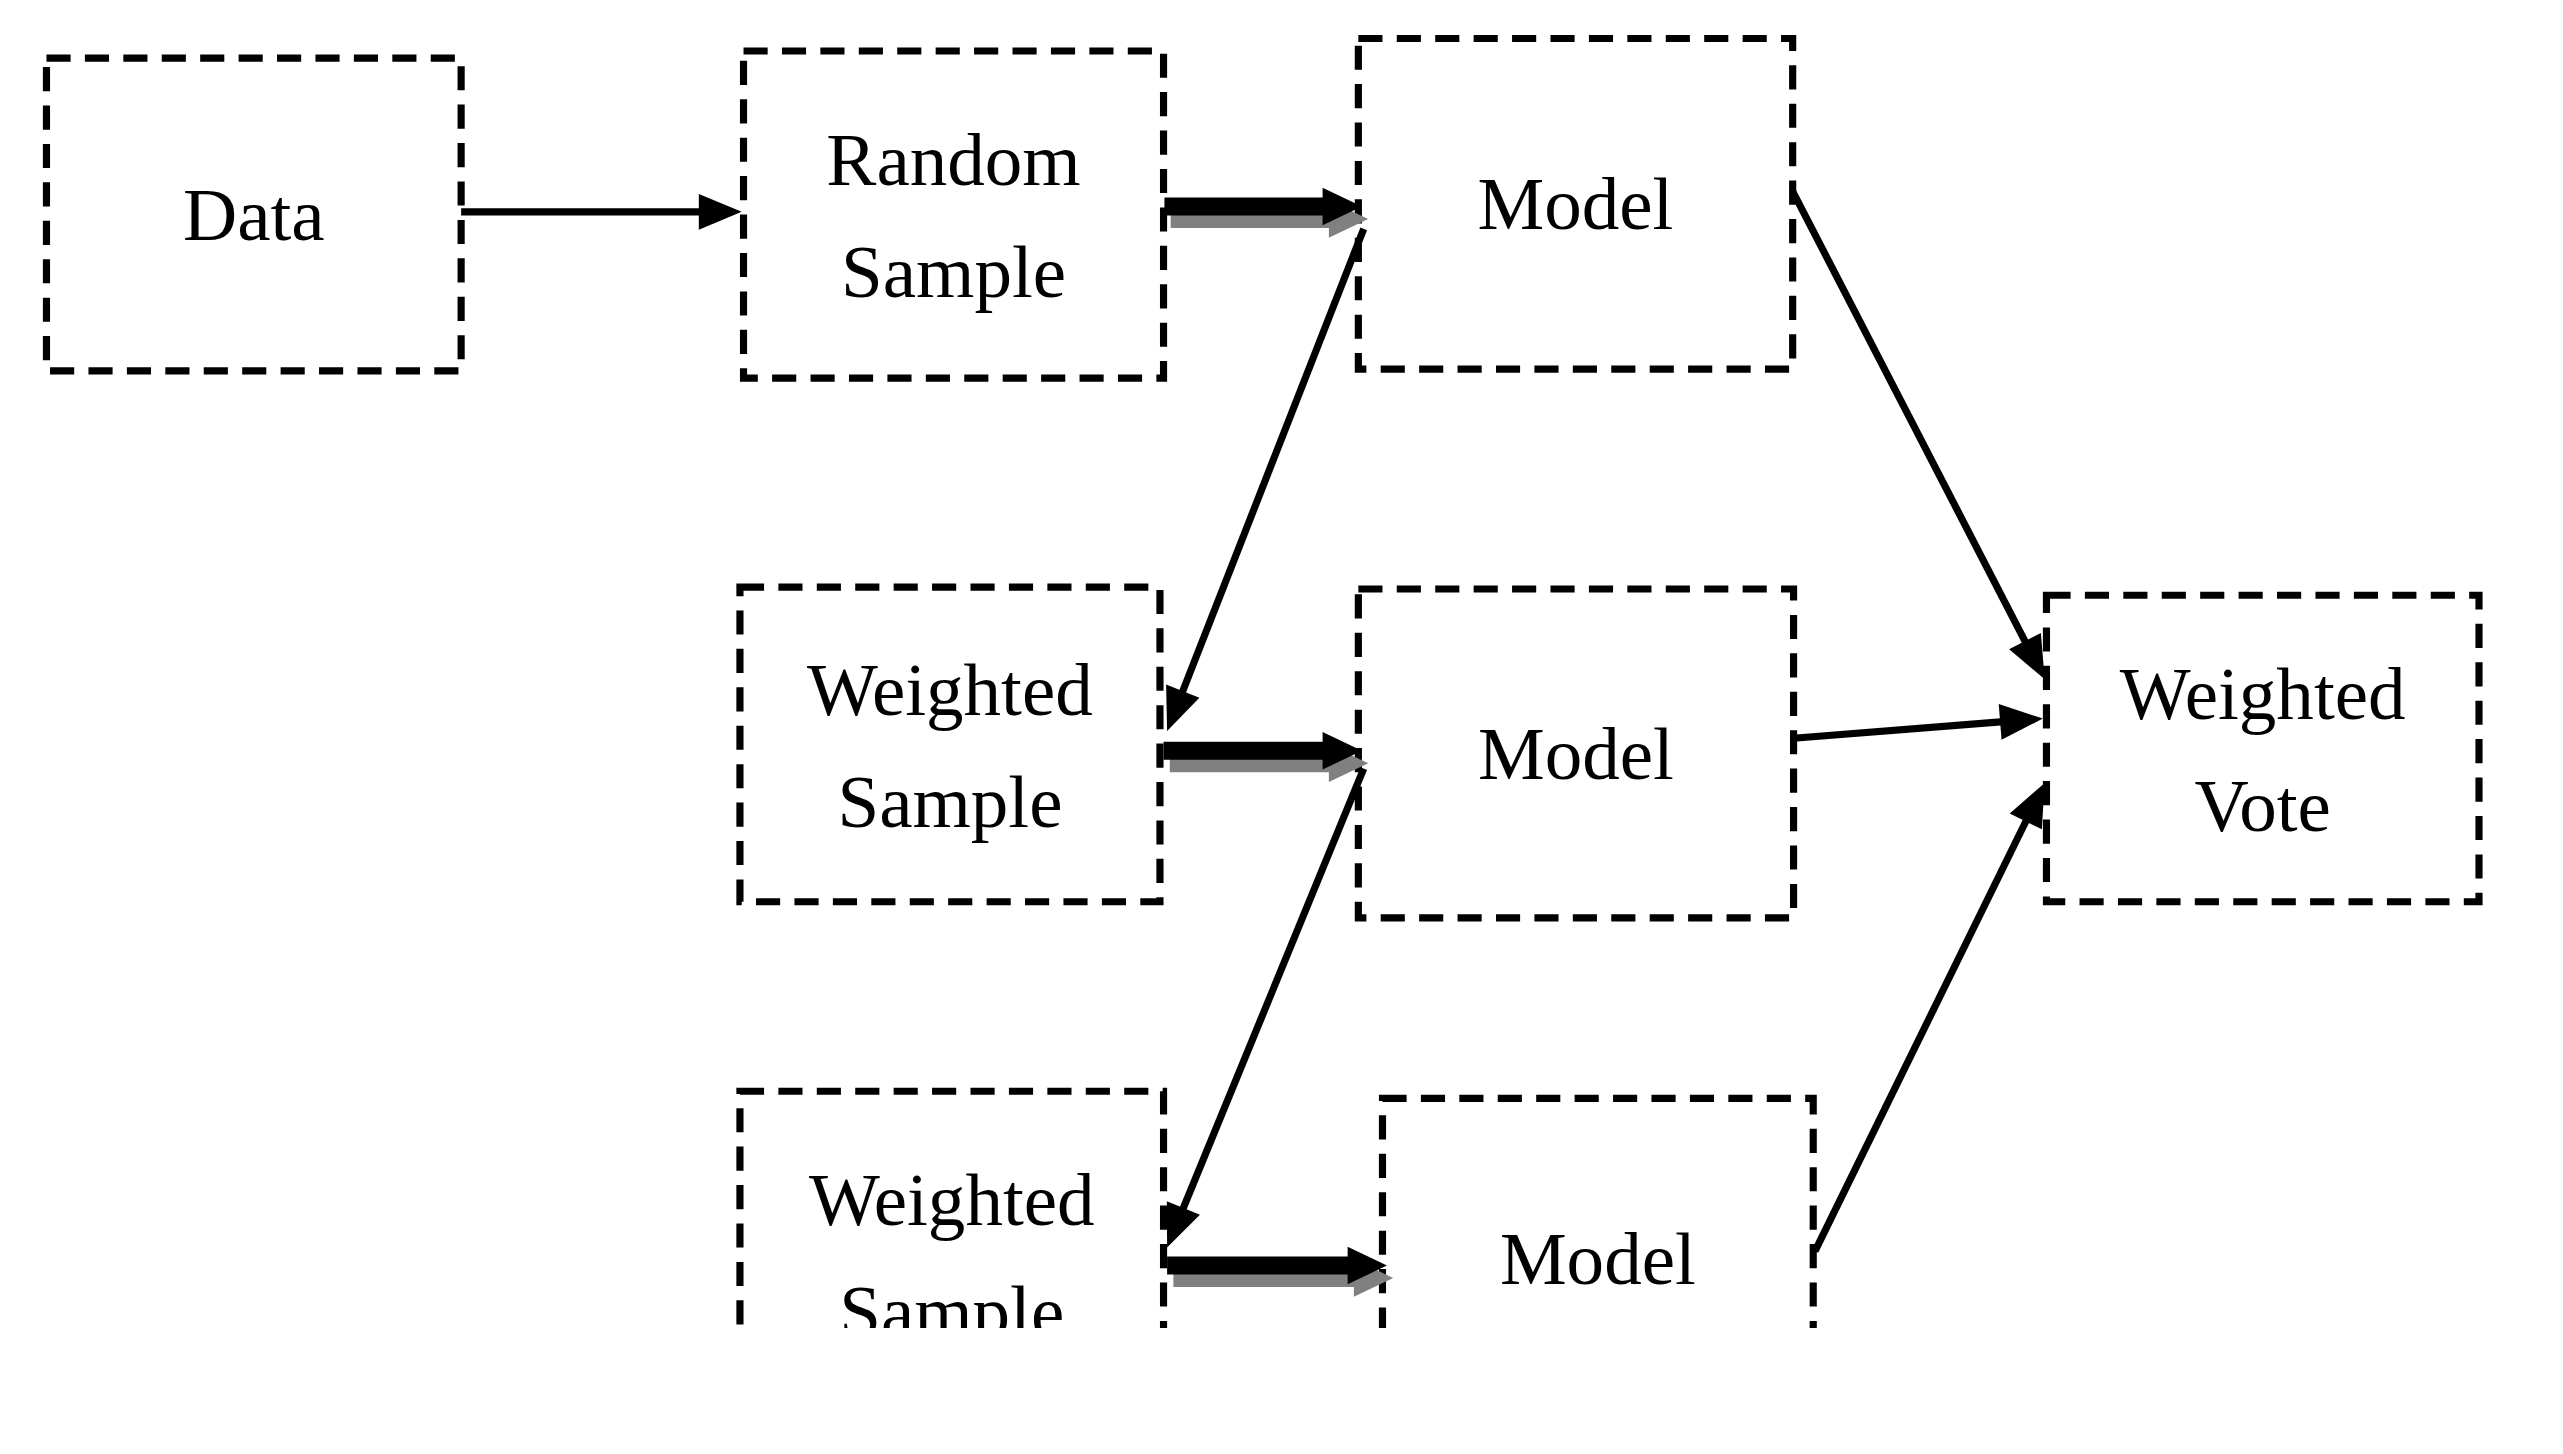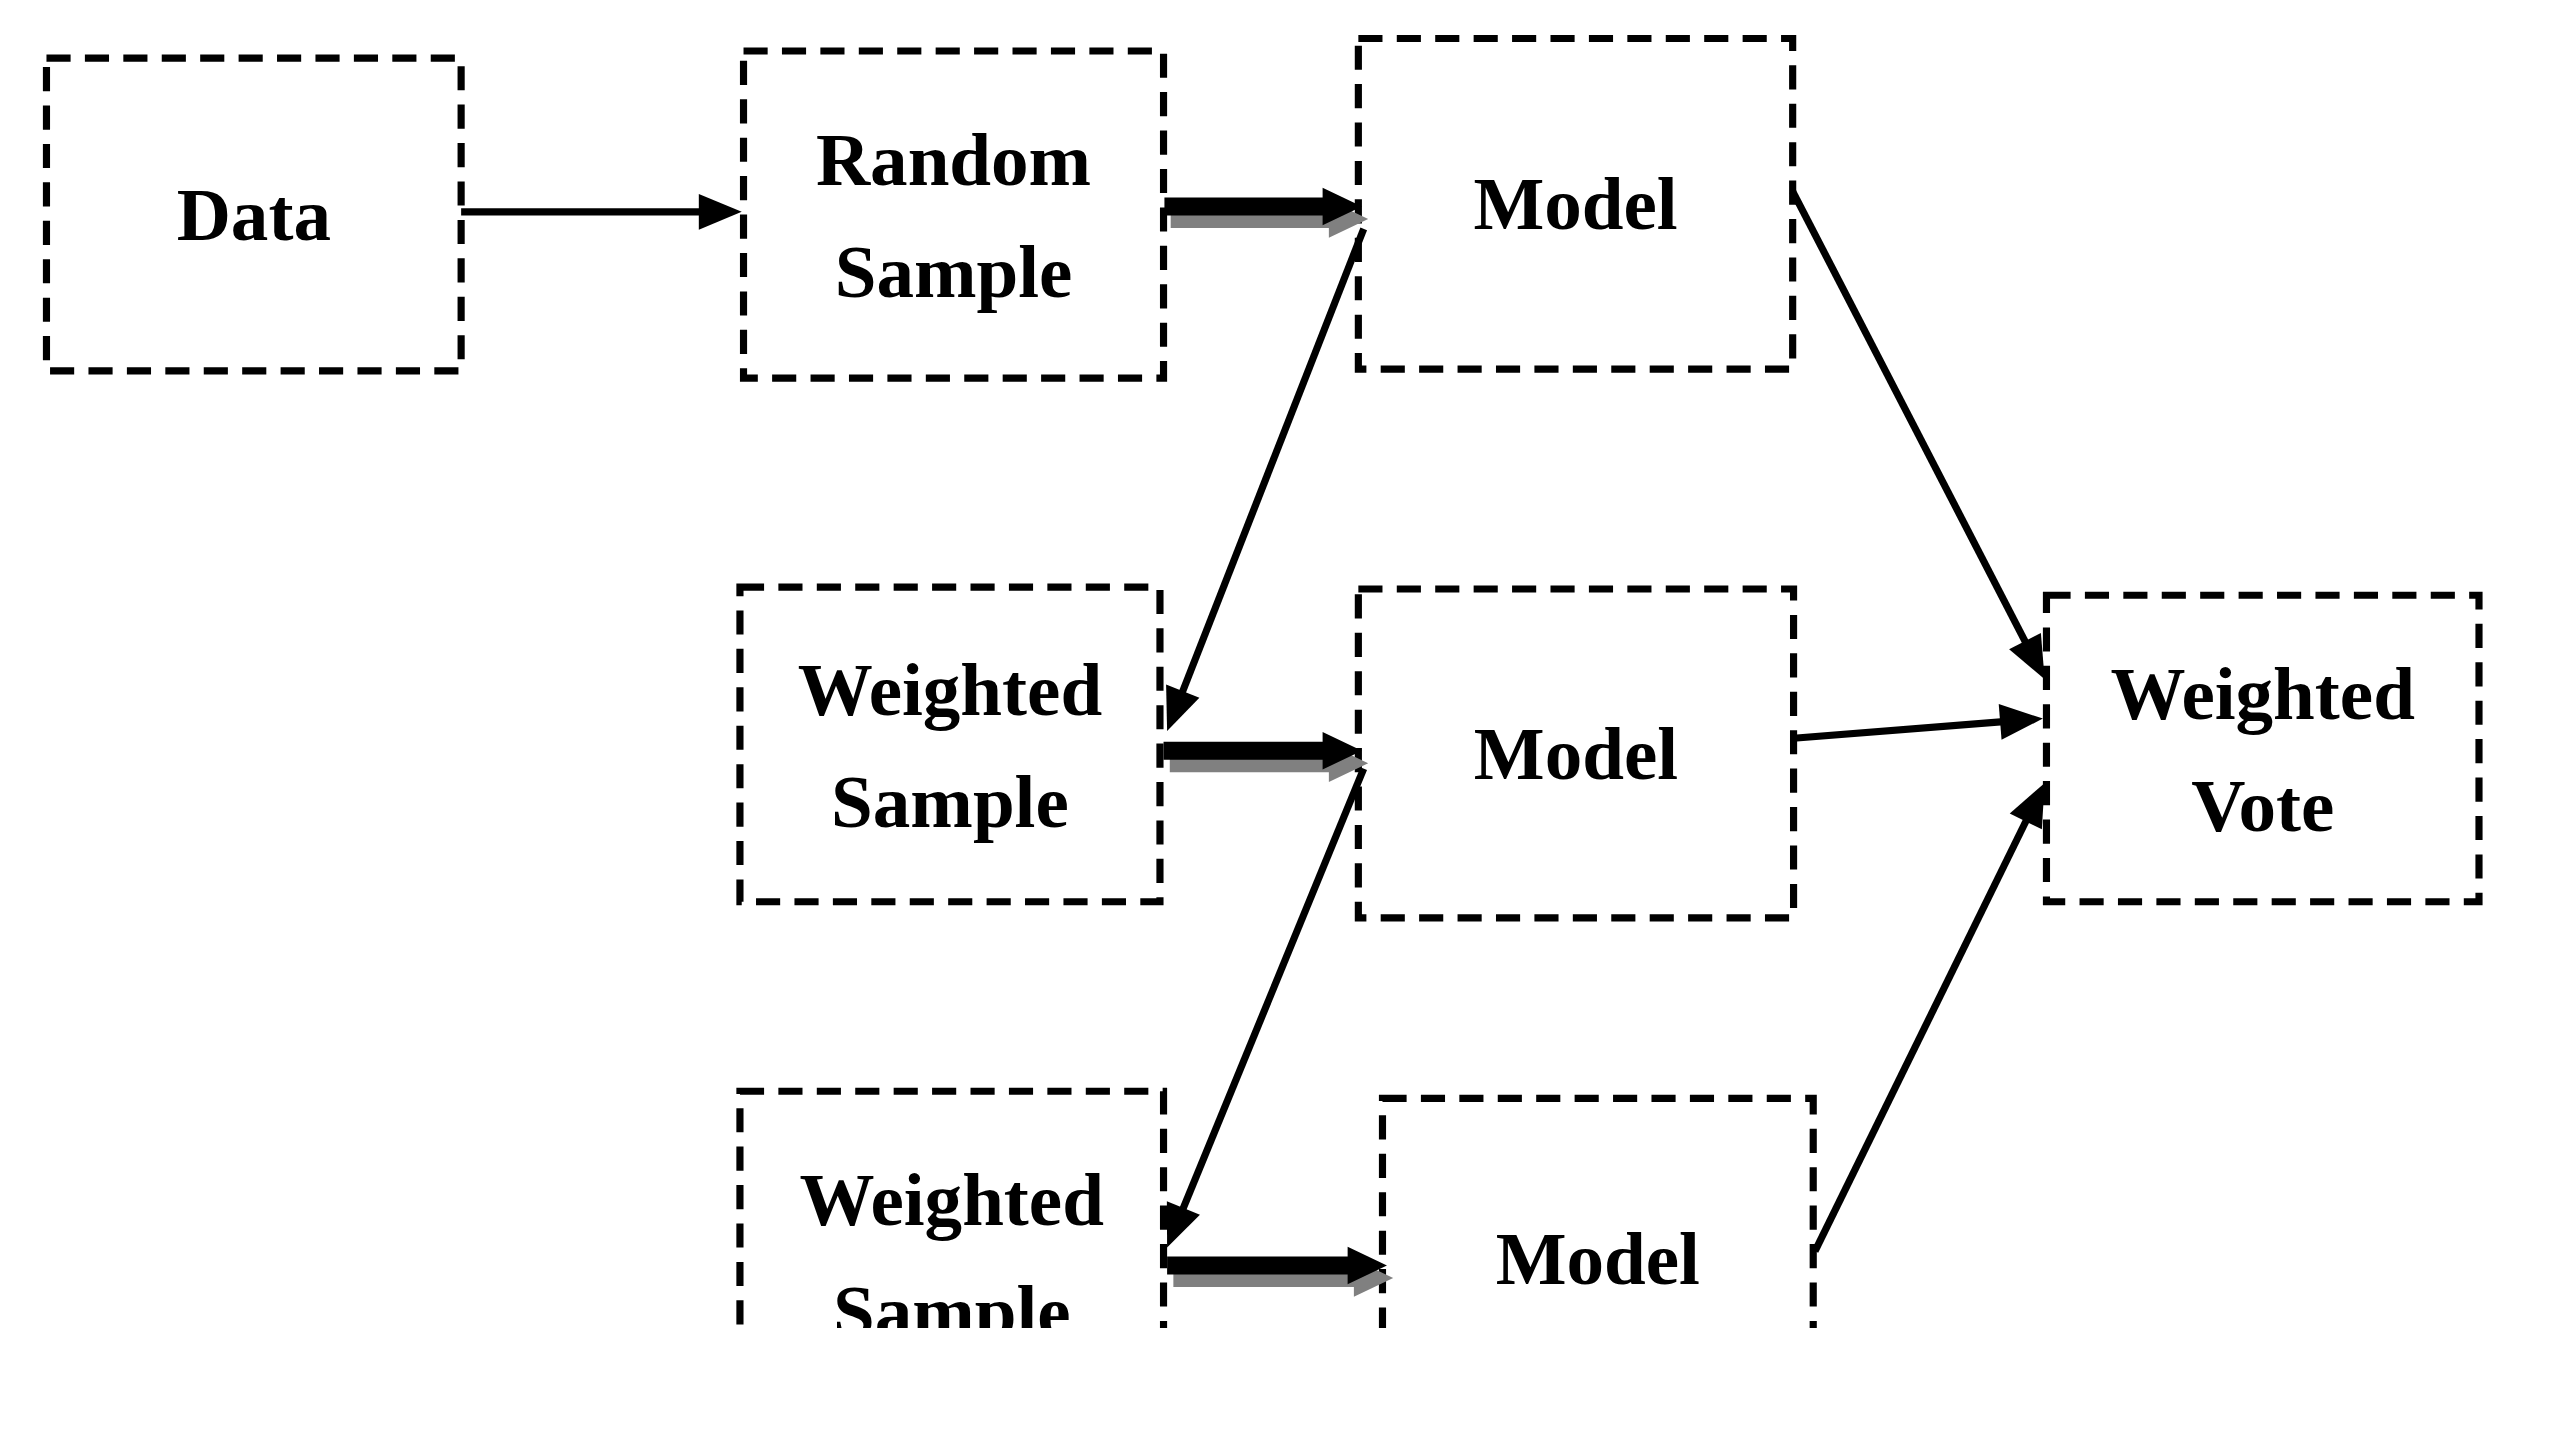--- a/index.html
+++ b/index.html
@@ -6,21 +6,20 @@
     margin: 0;
     padding: 0;
     background: #ffffff;
   }
   .canvas-wrap {
     position: relative;
     width: 2563px;
     height: 1328px;
     background: #ffffff;
     overflow: hidden;
-    font-weight: bold;
   }
   svg.diagram {
     display: block;
     width: 2563px;
     height: 1455px;
   }
   svg.diagram text {
     font-family: "Liberation Serif", "DejaVu Serif", serif;
     font-size: 84px;
     fill: #000000;

